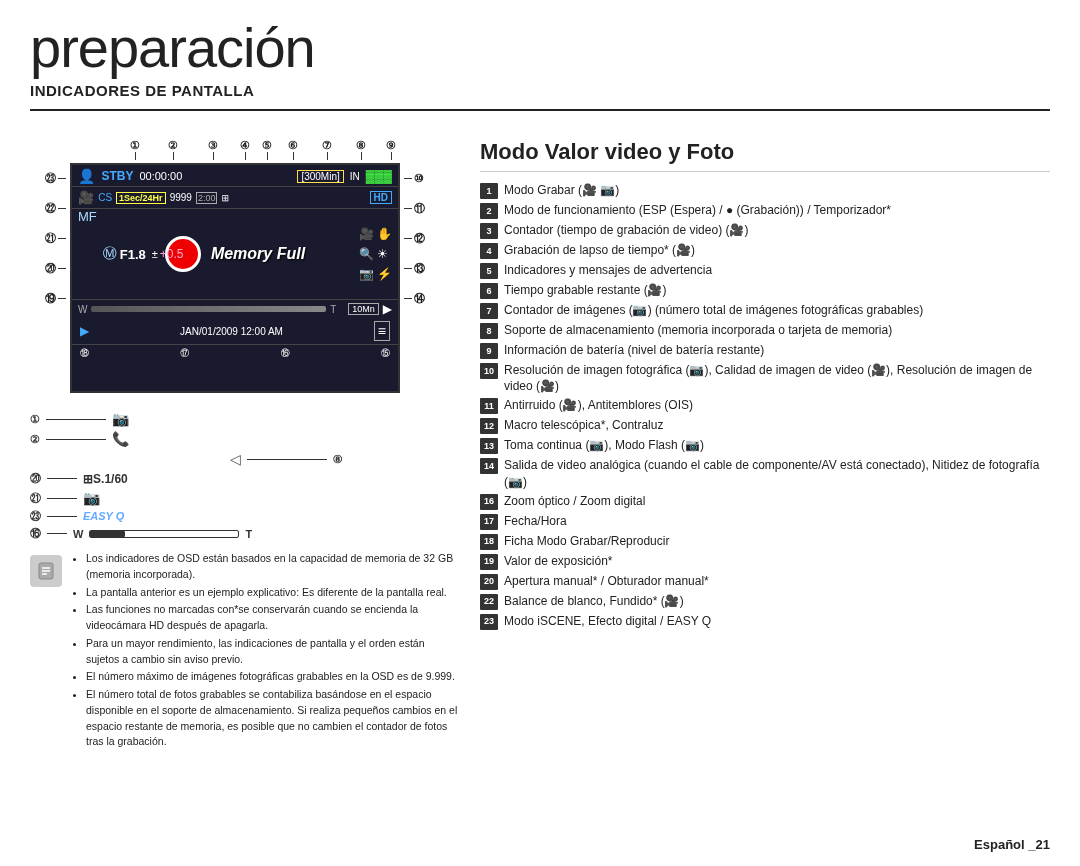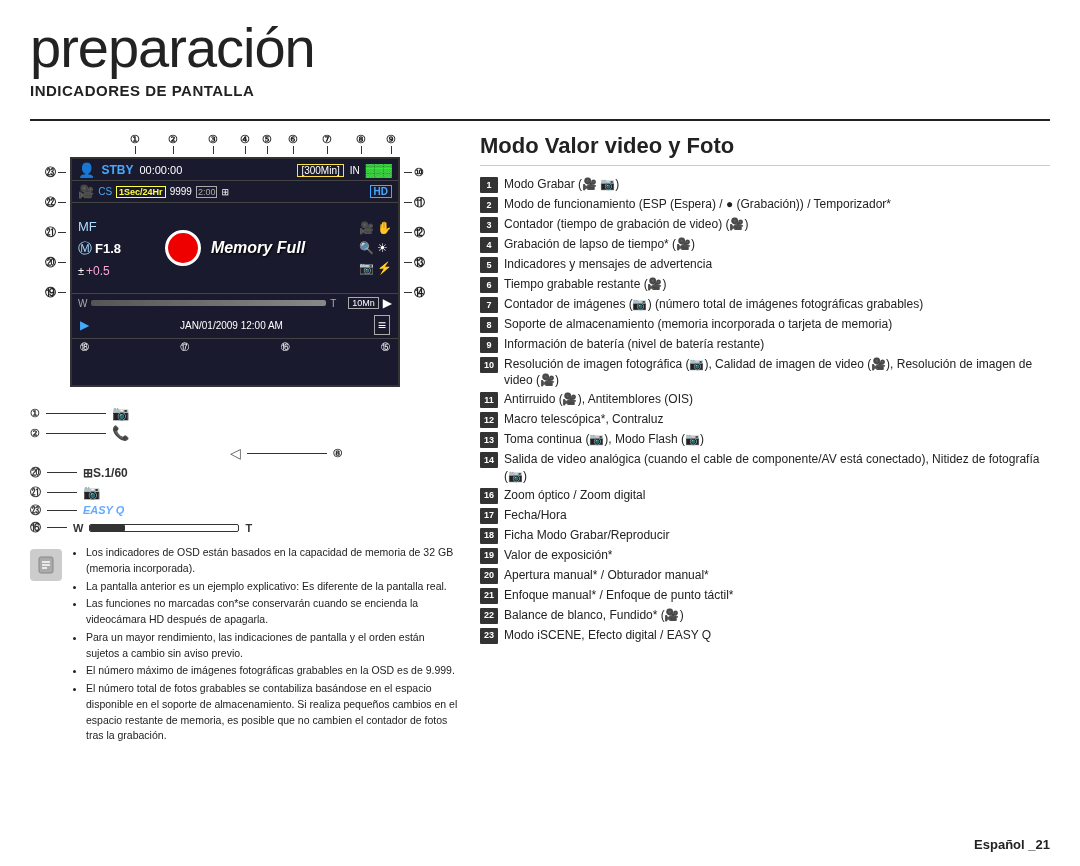--- a/index.html
+++ b/index.html
@@ -29,22 +29,22 @@
       letter-spacing: -1px;
       margin-bottom: 6px;
       line-height: 1;
     }
 
     .section-title {
       font-size: 15px;
       font-weight: 900;
       color: #222;
       border-bottom: 2px solid #222;
-      padding-bottom: 20px;
-      margin-bottom: 12px;
+      padding-bottom: 10px;
+      margin-bottom: 28px;
       text-transform: uppercase;
       letter-spacing: 0.5px;
     }
 
     .content-area {
       display: flex;
       gap: 20px;
     }
 
     
@@ -292,21 +292,21 @@
               <span style="color:#ff4;font-weight:bold;border:1px solid #ff4;padding:0 2px;font-size:9px;">1Sec/24Hr</span>
               <span style="color:#fff;">9999</span>
               <span style="color:#aaa;font-size:9px;border:1px solid #aaa;padding:0 1px;">2:00</span>
               <span style="font-size:9px;color:#fff;">⊞</span>
               <span style="flex:1;"></span>
               <span style="color:#4af;font-weight:bold;font-size:10px;border:1px solid #4af;padding:0 3px;">HD</span>
             </div>
 
             <div style="display:flex;align-items:center;justify-content:center;height:90px;position:relative;">
 
-              <div style="position:absolute;left:6px;top:0;bottom:0;display:flex;flex-direction:column;gap:6px;justify-content:center;">
+              <div style="position:absolute;left:6px;top:0;bottom:0;display:flex;flex-direction:row;gap:6px;justify-content:center;">
                 <span style="font-size:13px;color:#adf;">MF</span>
                 <div style="display:flex;align-items:center;gap:3px;">
                   <span style="font-size:14px;color:#adf;">Ⓜ</span>
                   <span style="color:#fff;font-size:13px;font-weight:bold;">F1.8</span>
                 </div>
                 <div style="display:flex;align-items:center;gap:2px;">
                   <span style="font-size:11px;color:#fff;">±</span>
                   <span style="color:#f9a8d4;font-size:12px;">+0.5</span>
                 </div>
               </div>
@@ -524,24 +524,20 @@
           </li>
           <li class="item-row">
             <span class="item-num-box">19</span>
             <span class="item-text">Valor de exposición*</span>
           </li>
           <li class="item-row">
             <span class="item-num-box">20</span>
             <span class="item-text">Apertura manual* / Obturador manual*</span>
           </li>
           <li class="item-row">
-            <span class="item-num-box">21</span>
-            <span class="item-text">Enfoque manual* / Enfoque de punto táctil*</span>
-          </li>
-          <li class="item-row">
             <span class="item-num-box">22</span>
             <span class="item-text">Balance de blanco, Fundido* (🎥)</span>
           </li>
           <li class="item-row">
             <span class="item-num-box">23</span>
             <span class="item-text">Modo iSCENE, Efecto digital / EASY Q</span>
           </li>
         </ul>
     </div>
 

